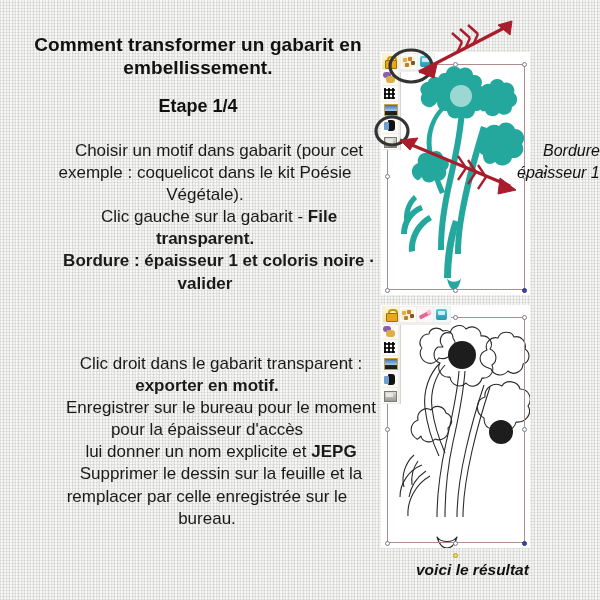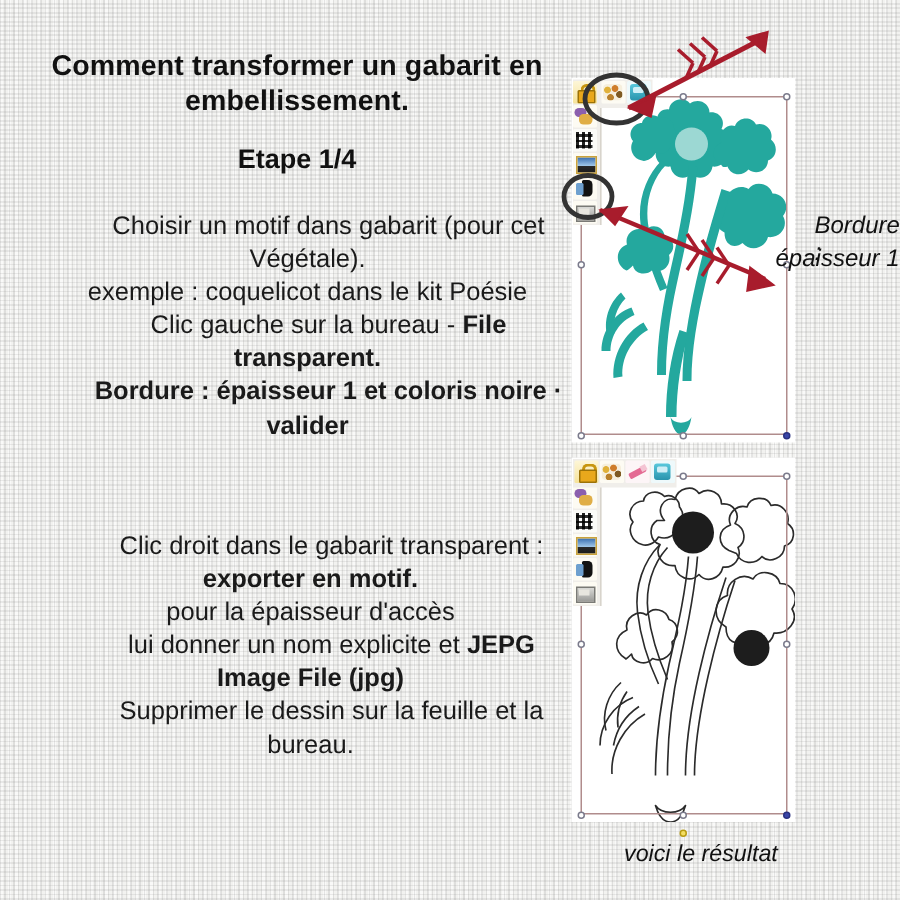--- a/index.html
+++ b/index.html
@@ -102,54 +102,55 @@
   .ic-teal::after{content:"";position:absolute;left:4px;top:4px;width:7px;height:4px;background:#cdeef6;border-radius:1px;}
 
   
   .selrect{position:absolute;border:1px solid #b08c8c;box-sizing:border-box;}
   .h{position:absolute;width:5px;height:5px;border:1px solid #7b7b8c;background:#fff;border-radius:50%;box-sizing:border-box;}
   .h.blue{background:#3a46a8;border-color:#2a3180;}
   .h.yel{background:#f3de62;border-color:#b99c12;}
 
   
   .anno{position:absolute;font-style:italic;font-size:16px;color:#111;font-family:"Liberation Sans", sans-serif;}
-  .caption{position:absolute;font-style:italic;font-weight:normal;font-size:15.5px;color:#111;}
+  .caption{position:absolute;font-style:italic;font-weight:bold;font-size:15.5px;color:#111;}
   svg.ov{position:absolute;left:0;top:0;width:600px;height:600px;pointer-events:none;}
 </style>
 </head>
 <body>
 
 <div id="page">
 
   <div id="text-col">
 
     <div class="title">
       <span>Comment transformer un gabarit en</span><br>
       <span>embellissement.</span>
     </div>
 
     <div class="step">Etape 1/4</div>
 
     <div class="para" id="p1">
       <span class="ind">Choisir un motif dans gabarit (pour cet</span>
+      <span class="noind">exemple : coquelicot dans le kit Poésie</span>
       <span class="noind">Végétale).</span>
-      <span class="noind">exemple : coquelicot dans le kit Poésie</span>
-      <span class="ind"><span>Clic gauche sur la bureau - </span><b>File</b></span>
+      <span class="ind"><span>Clic gauche sur la gabarit - </span><b>File</b></span>
       <span class="noind"><b>transparent.</b></span>
       <span class="ind"><b>Bordure : épaisseur 1 et coloris noire ·</b></span>
       <span class="noind"><b>valider</b></span>
     </div>
 
     <div class="para" id="p2">
       <span class="ind">Clic droit dans le gabarit transparent :</span>
       <span class="noind"><b>exporter en motif.</b></span>
+      <span class="ind">Enregistrer sur le bureau pour le moment</span>
       <span class="noind">pour la épaisseur d'accès</span>
       <span class="ind"><span>lui donner un nom explicite et </span><b>JEPG</b></span>
-      <span class="noind"><b>Image File (jpg)</b></span>
       <span class="ind">Supprimer le dessin sur la feuille et la</span>
+      <span class="noind">remplacer par celle enregistrée sur le</span>
       <span class="noind">bureau.</span>
     </div>
   </div>
 
   <div class="panel" id="panel-top">
 
     <svg viewBox="0 0 149 243" width="149" height="243" style="position:absolute;left:0;top:0">
       <g fill="#24a89e">
         <path d="M60 34 c-6,-6 -2,-14 5,-13 c1,-7 10,-9 14,-4 c6,-4 13,0 13,6 c7,-1 11,6 8,11
                  c6,2 7,10 2,14 c3,6 -2,12 -8,11 c-1,7 -9,10 -14,5 c-5,5 -13,2 -14,-5

